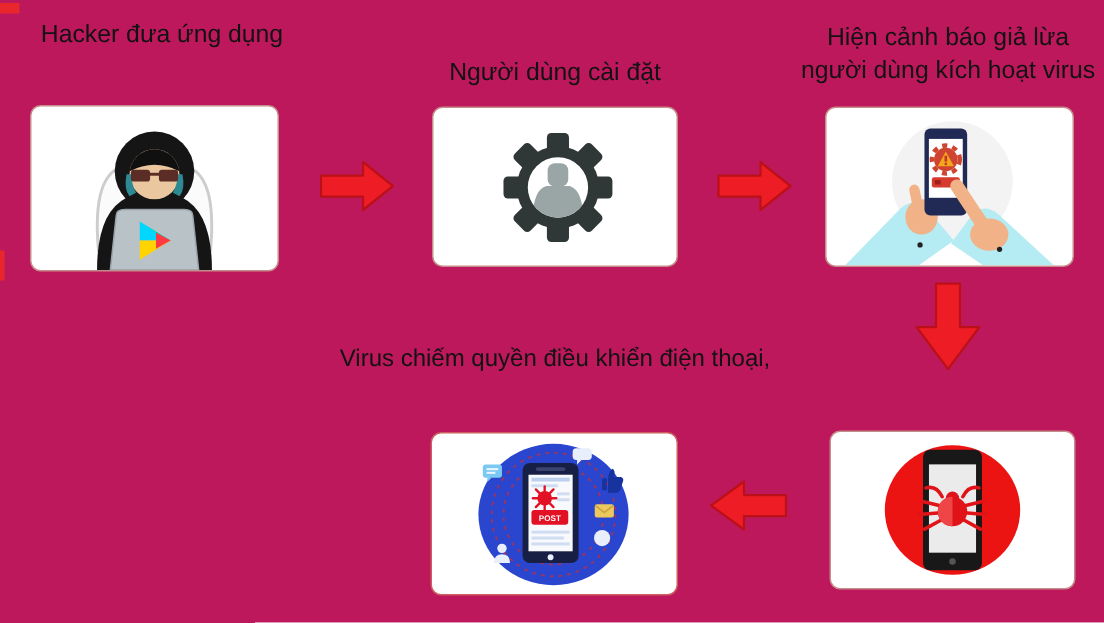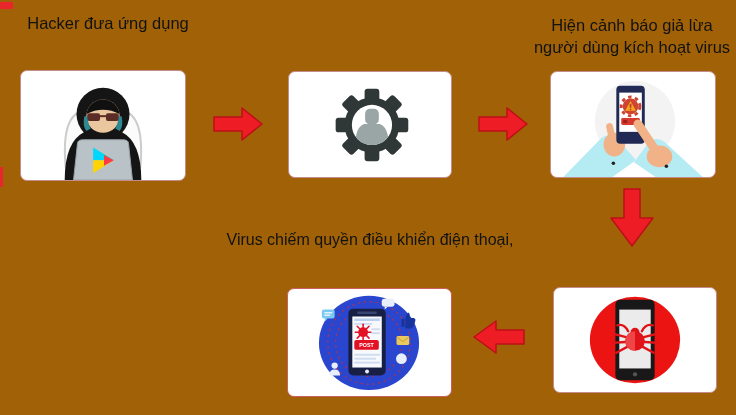--- a/index.html
+++ b/index.html
@@ -1,17 +1,17 @@
 <!DOCTYPE html>
 <html><head>
 <meta charset="utf-8">
 <style>
   html,body{margin:0;padding:0;background:#ffffff;}
   .canvas{
-    position:relative;width:736px;height:415px;background:#a16207;
+    position:relative;width:736px;height:415px;background:#be185d;
     font-family:"Liberation Sans",sans-serif;color:#111;overflow:hidden;
   }
   .lbl{position:absolute;text-align:center;font-size:16.5px;line-height:1.36;color:#121212;}
   .lbl.small{font-size:16px;}
   .icon-box{
     position:absolute;background:#ffffff;border:1.5px solid #c68c8c;border-radius:7px;
     display:flex;align-items:center;justify-content:center;box-sizing:border-box;overflow:hidden;
   }
   .icon-box--b5{border-color:#cb5f5f;}
   .icon-box svg{width:100%;height:100%;display:block;}
@@ -47,20 +47,23 @@
       <polygon points="73,91 94,91 73,104" fill="#ffd400"></polygon>
       <polygon points="78,81.5 94,91 84,85.5" fill="#00e266"></polygon>
       <polygon points="84,85.5 94,91 84,96.5" fill="#ff3a44"></polygon>
     </svg>
   </div>
 
   <svg class="arrow" style="left:212px;top:104px" width="52" height="40">
     <polygon points="2,13 30,13 30,4 50,20 30,36 30,27 2,27" fill="#ee1c25" stroke="#bc1018" stroke-width="1.5" stroke-linejoin="round"></polygon>
   </svg>
 
+  <div class="lbl" style="left:263px;top:37px;width:214px">
+    <div>Người dùng cài đặt</div>
+  </div>
 
   <div class="icon-box" style="left:288px;top:71px;width:164px;height:107px">
     <svg viewBox="0 0 164 107">
       <g transform="translate(84,54)">
         <g fill="#2f3737">
           <rect x="-7.5" y="-37" width="15" height="16" rx="3"></rect>
           <rect x="-7.5" y="-37" width="15" height="16" rx="3" transform="rotate(45)"></rect>
           <rect x="-7.5" y="-37" width="15" height="16" rx="3" transform="rotate(90)"></rect>
           <rect x="-7.5" y="-37" width="15" height="16" rx="3" transform="rotate(135)"></rect>
           <rect x="-7.5" y="-37" width="15" height="16" rx="3" transform="rotate(180)"></rect>

